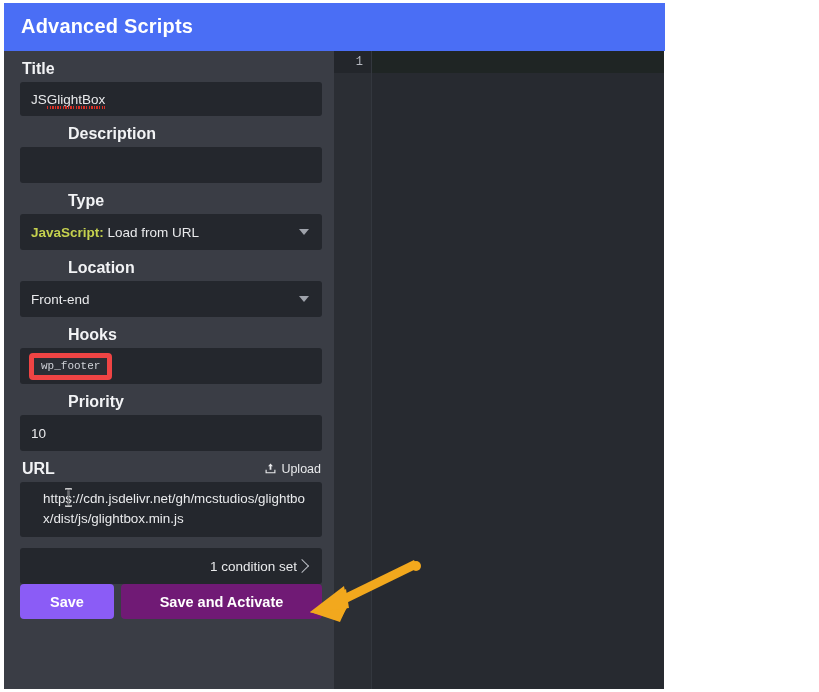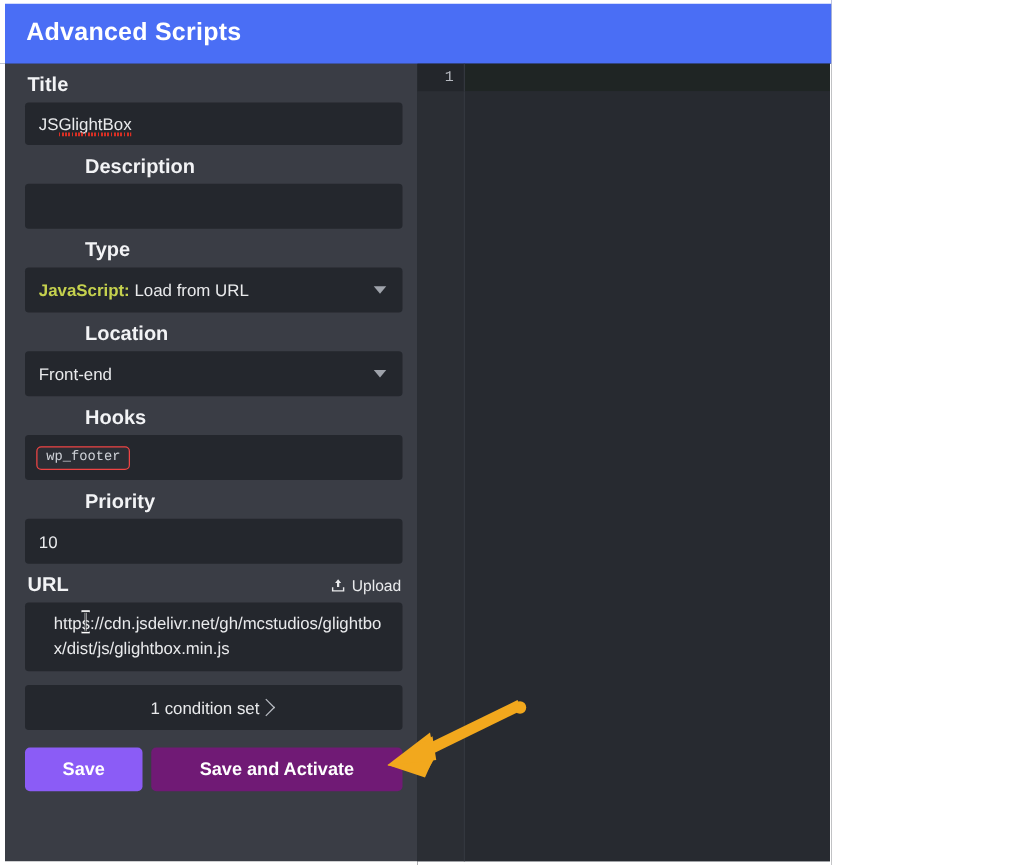--- a/index.html
+++ b/index.html
@@ -125,21 +125,21 @@
     background: #24272d;
     border-radius: 3px;
     height: 36px;
     box-sizing: border-box;
     padding: 0 9px;
     display: flex;
     align-items: center;
     margin-bottom: 10px;
   }
   .chip {
-    border: 1px solid #ef4444;
+    border: 5px solid #ef4444;
     border-radius: 4px;
     color: #cfd2d8;
     font-family: "Liberation Mono", monospace;
     font-size: 11px;
     padding: 2px 7px 3px 7px;
     line-height: 12px;
     background: #2b2e35;
   }
 
   .url-row {
@@ -182,24 +182,23 @@
   }
 
   .conditions-box {
     background: #24272d;
     border-radius: 3px;
     height: 36px;
     box-sizing: border-box;
     padding: 0 12px 0 11px;
     display: flex;
     align-items: center;
-    justify-content: center;
+    justify-content: flex-end;
     color: #e9eaec;
     font-size: 13.5px;
-    margin-bottom: 14px;
   }
   .chev-right {
     width: 9px; height: 9px;
     border-top: 1.6px solid #b9bcc3;
     border-right: 1.6px solid #b9bcc3;
     transform: rotate(45deg);
     margin-right: 3px;
   }
 
   .btn-row { display: flex; gap: 7px; }

